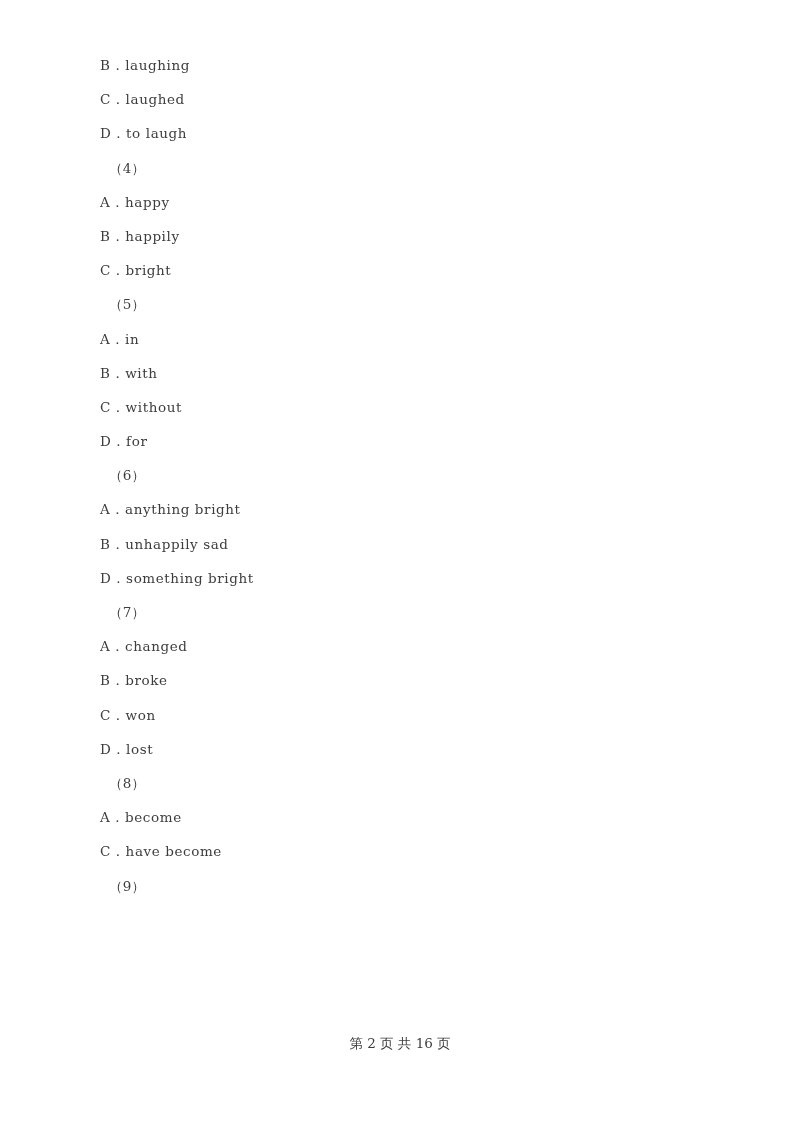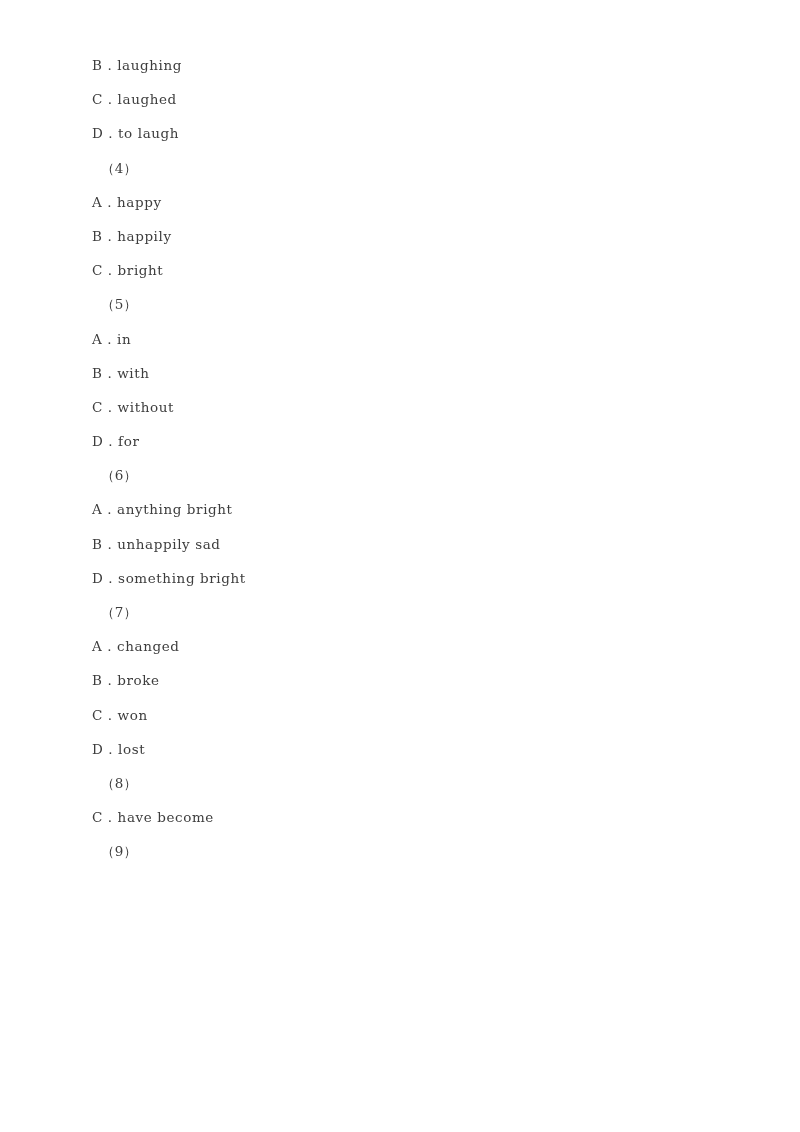--- a/index.html
+++ b/index.html
@@ -10,21 +10,21 @@
   .page {
     position: relative;
     width: 800px;
     height: 1132px;
     background: #ffffff;
     overflow: hidden;
     font-family: "DejaVu Serif", "Liberation Serif", serif;
   }
   .content {
     position: absolute;
-    left: 92px;
+    left: 100px;
     top: 48px;
     width: 640px;
   }
   .line {
     height: 34.2px;
     line-height: 34.2px;
     white-space: pre;
     color: #3d3d3d;
     font-size: 13.5px;
     letter-spacing: 0.6px;
@@ -70,16 +70,18 @@
       <div class="line qnum">（6）</div>
       <div class="line option">A . anything bright</div>
       <div class="line option">B . unhappily sad</div>
       <div class="line option">D . something bright</div>
       <div class="line qnum">（7）</div>
       <div class="line option">A . changed</div>
       <div class="line option">B . broke</div>
       <div class="line option">C . won</div>
       <div class="line option">D . lost</div>
       <div class="line qnum">（8）</div>
+      <div class="line option">A . become</div>
       <div class="line option">C . have become</div>
       <div class="line qnum">（9）</div>
     </div>
+  <div class="footer">第 2 页 共 16 页</div>
 </div>
 
 </body></html>

